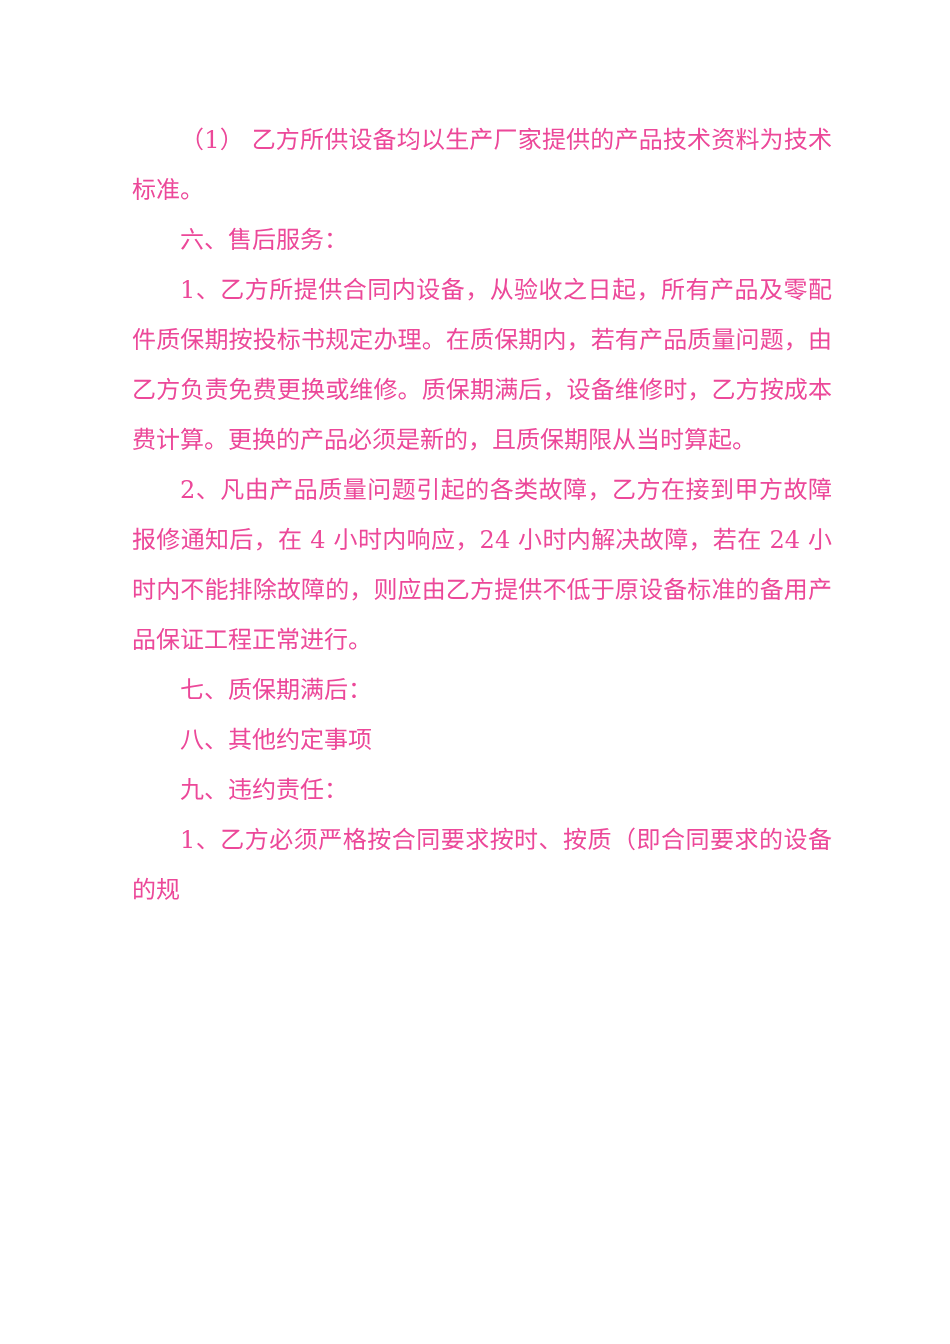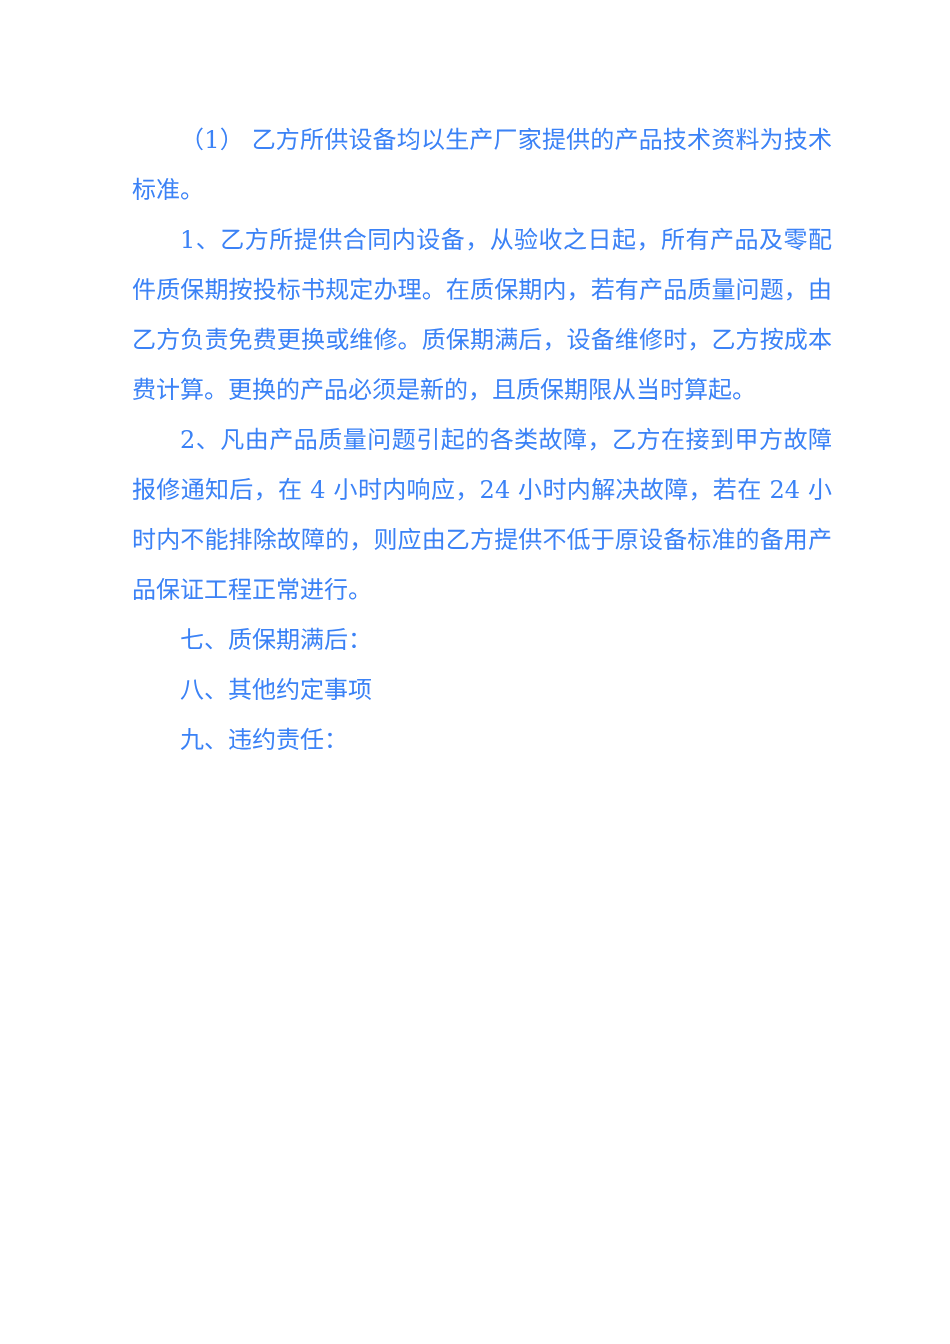--- a/index.html
+++ b/index.html
@@ -18,30 +18,32 @@
     width: 950px;
     height: 1344px;
     background: #ffffff;
     padding: 115px 118px 0 132px;
   }
   .para {
     margin: 0;
     padding: 0;
     font-size: 24px;
     line-height: 50px;
-    color: #3b82f6;
+    color: #ec4899;
     text-align: justify;
     text-indent: 2em;
     word-break: break-all;
     font-weight: 400;
   }
 </style>
 </head>
 <body>
 
 <div class="page">
   <p class="para">（1） 乙方所供设备均以生产厂家提供的产品技术资料为技术标准。</p>
+  <p class="para">六、售后服务：</p>
   <p class="para">1、乙方所提供合同内设备，从验收之日起，所有产品及零配件质保期按投标书规定办理。在质保期内，若有产品质量问题，由乙方负责免费更换或维修。质保期满后，设备维修时，乙方按成本费计算。更换的产品必须是新的，且质保期限从当时算起。</p>
   <p class="para">2、凡由产品质量问题引起的各类故障，乙方在接到甲方故障报修通知后，在 4 小时内响应，24 小时内解决故障，若在 24 小时内不能排除故障的，则应由乙方提供不低于原设备标准的备用产品保证工程正常进行。</p>
   <p class="para">七、质保期满后：</p>
   <p class="para">八、其他约定事项</p>
   <p class="para">九、违约责任：</p>
+  <p class="para">1、乙方必须严格按合同要求按时、按质（即合同要求的设备的规</p>
 </div>
 
 </body></html>

